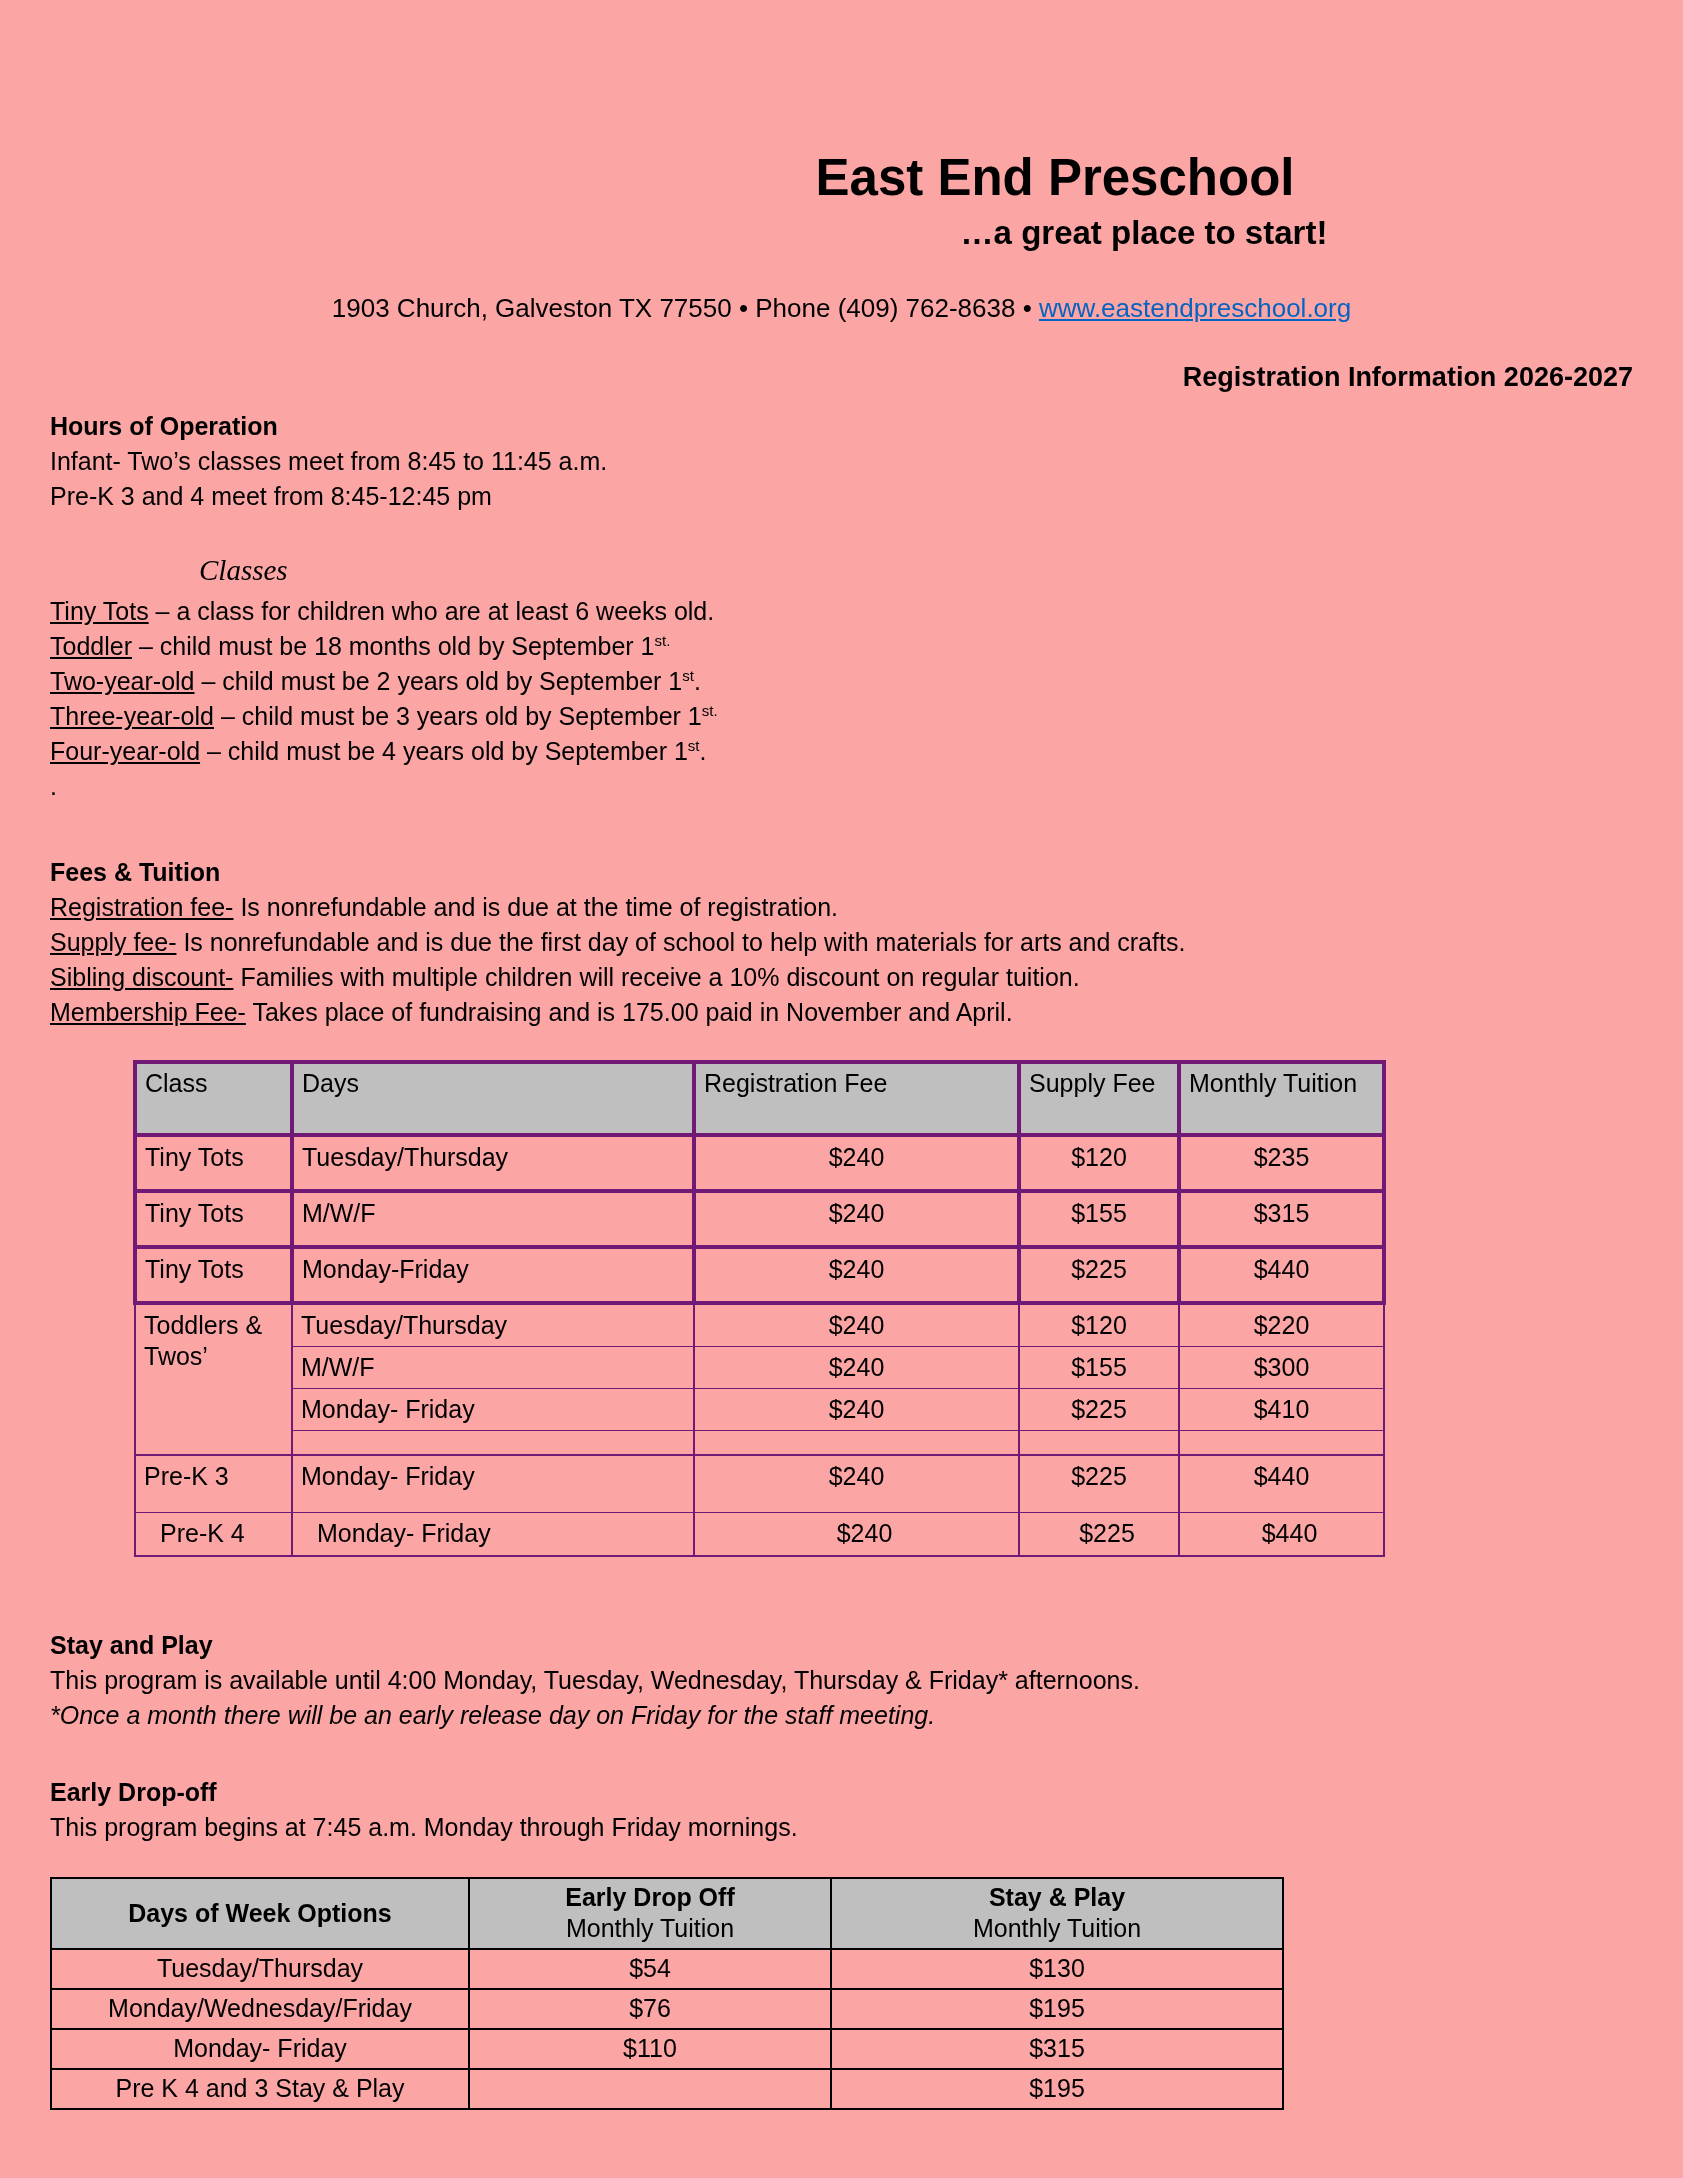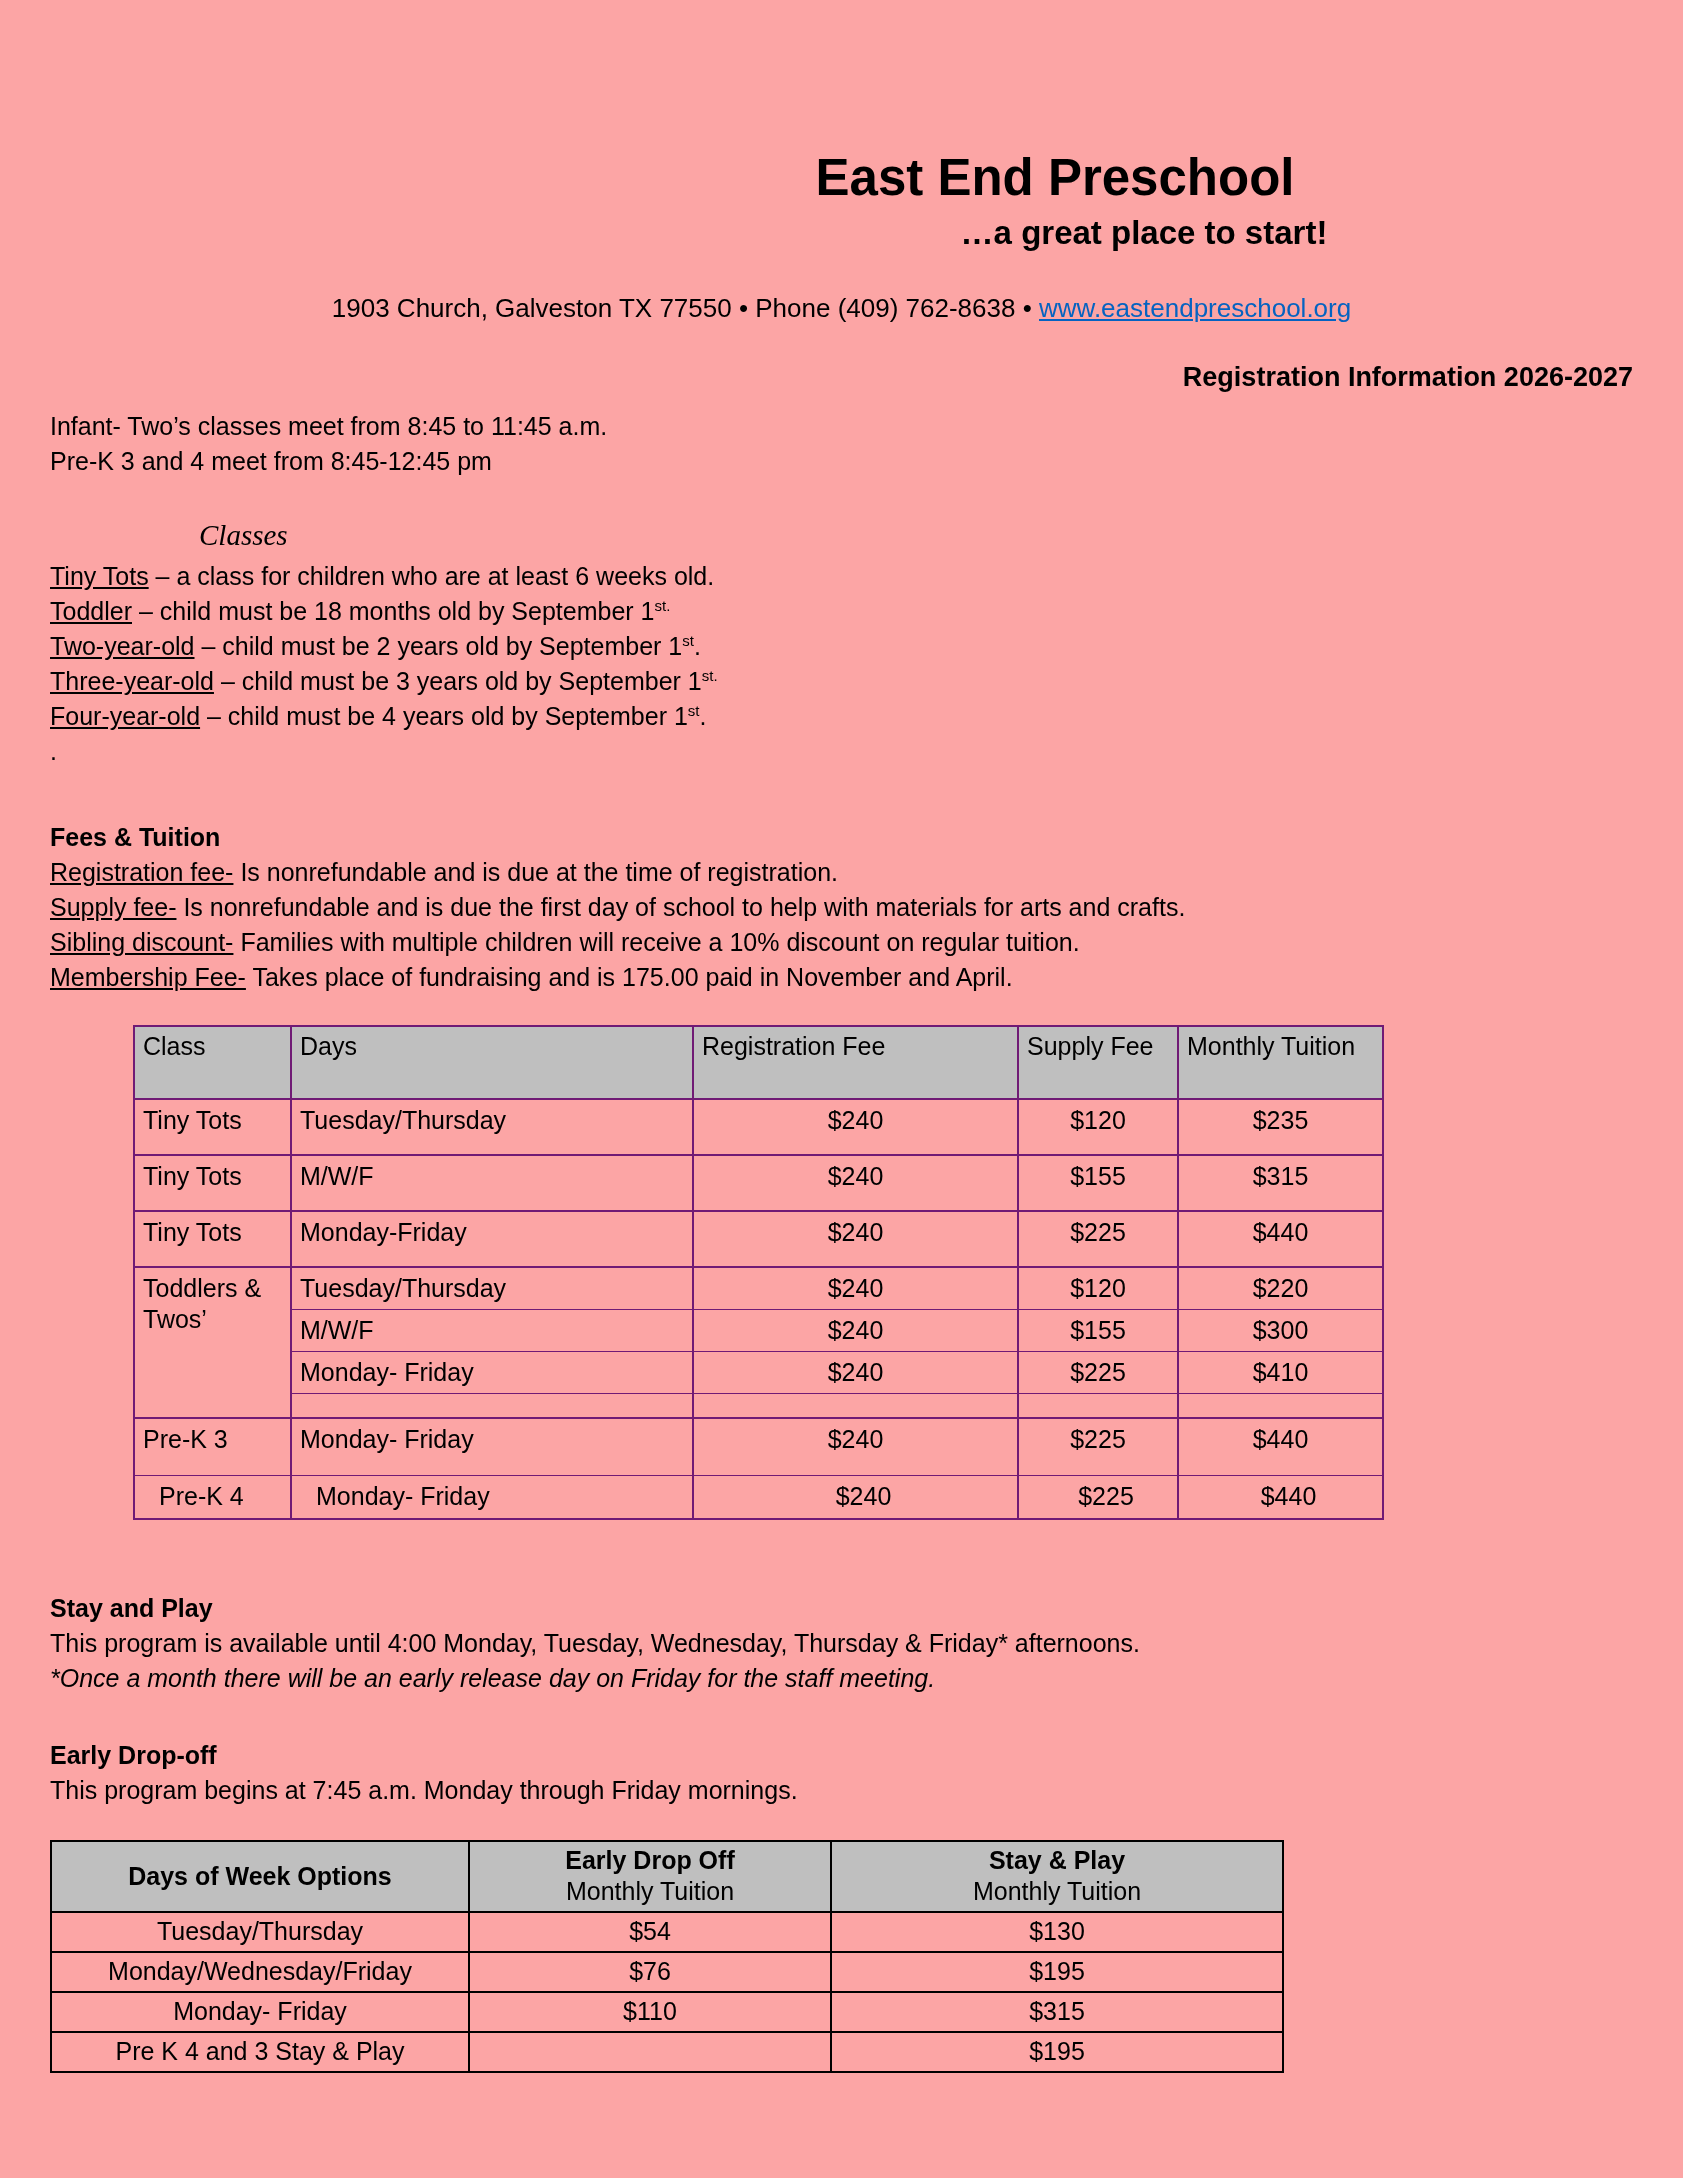--- a/index.html
+++ b/index.html
@@ -30,21 +30,21 @@
     font-family:"Liberation Serif", serif; font-style:italic;
     font-size:29px; margin-left:149px; margin-top:38px; margin-bottom:6px; line-height:36px;
   }
 
   .fees-heading { margin-top:51px; }
   .stray-dot { line-height:35px; }
 
   
   table { border-collapse:collapse; }
   .fee-table { margin-left:83px; margin-top:30px; table-layout:fixed; }
-  .fee-table th, .fee-table td { border:2px solid #701a75; font-weight:normal; font-size:25px; }
+  .fee-table th, .fee-table td { border:4px solid #701a75; font-weight:normal; font-size:25px; }
   .fee-table th { background:#BFBFBF; text-align:left; vertical-align:top; padding:4px 8px; height:73px; line-height:30px; }
   .fee-table td { vertical-align:top; padding:5px 8px; line-height:31px; }
   .fee-table td.c { text-align:center; }
   .row-tall td { height:56px; }
   .group-row td { border-width:1px 2px; height:40px; }
   .spacer-row td { border-width:1px 2px; height:24px; }
   .group-class { border-width:2px !important; }
   .prek3-row td { border-width:2px 2px 1px 2px; height:58px; }
   .prek4-row td { border-width:1px 2px 2px 2px; height:43px;padding-left:24px; }
 
@@ -67,20 +67,21 @@
 <div class="page">
 
   <div class="header-block">
     <div class="title">East End Preschool</div>
     <div class="tagline">…a great place to start!</div>
   </div>
   <div class="address"><span>1903 Church, Galveston TX 77550 • Phone (409) 762-8638 • </span><a href="#">www.eastendpreschool.org</a></div>
 
   <div class="reg-heading">Registration Information 2026-2027</div>
 
+  <div class="section-heading">Hours of Operation</div>
   <div class="line">Infant- Two’s classes meet from 8:45 to 11:45 a.m.</div>
   <div class="line">Pre-K 3 and 4 meet from 8:45-12:45 pm</div>
 
   <div class="classes-heading">Classes</div>
   <div class="line"><span class="u">Tiny Tots</span><span> – a class for children who are at least 6 weeks old.</span><sup></sup><span></span></div>
   <div class="line"><span class="u">Toddler</span><span> – child must be 18 months old by September 1</span><sup>st.</sup><span></span></div>
   <div class="line"><span class="u">Two-year-old</span><span> – child must be 2 years old by September 1</span><sup>st</sup><span>.</span></div>
   <div class="line"><span class="u">Three-year-old</span><span> – child must be 3 years old by September 1</span><sup>st.</sup><span></span></div>
   <div class="line"><span class="u">Four-year-old</span><span> – child must be 4 years old by September 1</span><sup>st</sup><span>.</span></div>
   <div class="stray-dot">.</div>

